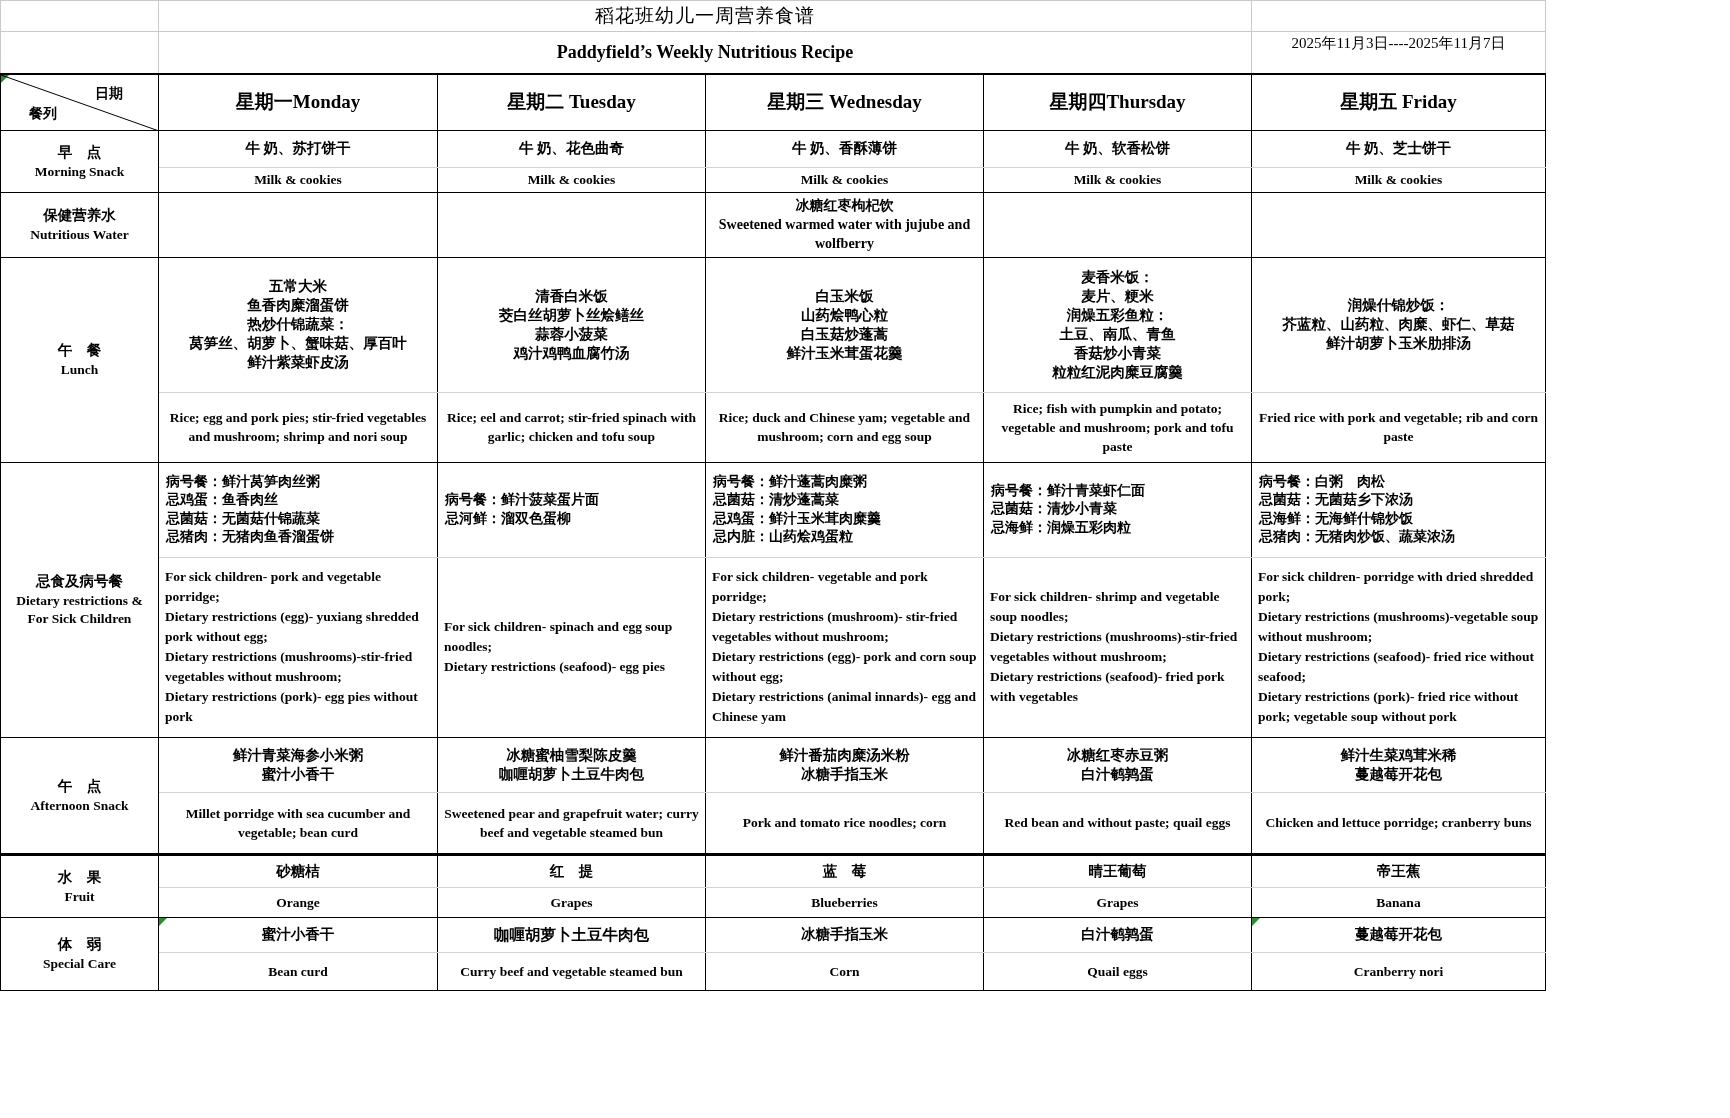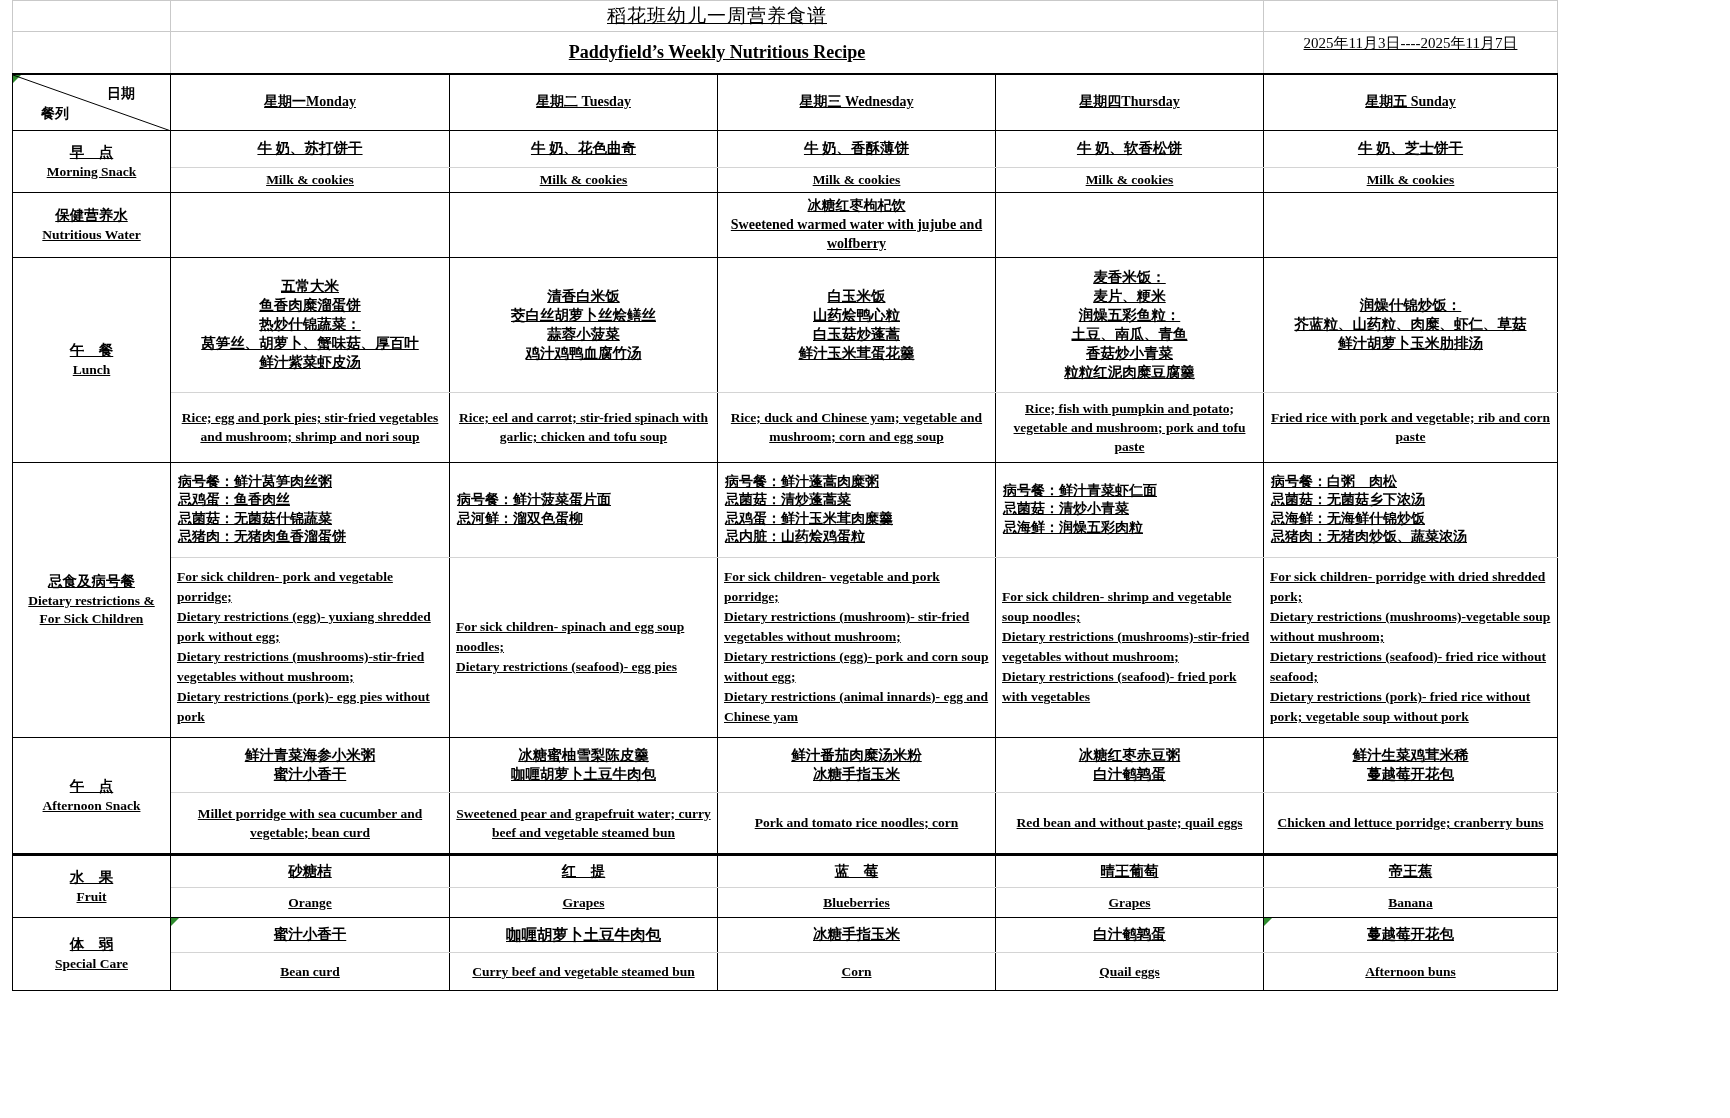--- a/index.html
+++ b/index.html
@@ -1,18 +1,18 @@
 <!DOCTYPE html>
 <html><head>
 <meta charset="utf-8">
 <style>
   html,body{margin:0;padding:0;background:#ffffff;}
   .page{position:relative;width:1730px;height:1118px;background:#ffffff;
         font-family:"Liberation Serif","DejaVu Serif",serif;color:#000;}
-  table.menu{border-collapse:collapse;table-layout:fixed;width:1545px;position:absolute;left:12px;top:0;text-decoration:underline;}
+  table.menu{border-collapse:collapse;table-layout:fixed;width:1545px;position:absolute;left:0;top:0;}
   td{overflow:hidden;vertical-align:middle;text-align:center;padding:2px 6px;box-sizing:border-box;}
 
   
   tr.r-titleA td,tr.r-titleB td{border:1px solid #c9c9c9;}
   
   tr.black td{border:1.5px solid #000;}
   tr.r-hdr td{border:1.5px solid #000;border-top:2px solid #000;}
   
   tr.cnrow td{border:1.5px solid #000;border-bottom:1px solid #d4d4d4;}
   tr.enrow td{border:1.5px solid #000;border-top:1px solid #d4d4d4;}
@@ -22,21 +22,21 @@
   tr.r-m-cn{height:37px;} tr.r-m-en{height:25px;} tr.r-water{height:65px;}
   tr.r-l-cn{height:135px;} tr.r-l-en{height:70px;}
   tr.r-d-cn{height:95px;} tr.r-d-en{height:180px;}
   tr.r-a-cn{height:55px;} tr.r-a-en{height:62px;}
   tr.r-f-cn{height:33px;} tr.r-f-en{height:30px;}
   tr.r-s-cn{height:35px;} tr.r-s-en{height:38px;}
 
   .t-cn{font-size:19px;font-weight:normal;letter-spacing:1px;}
   .t-en{font-size:18px;font-weight:bold;}
   .t-date{font-size:15px;vertical-align:bottom;padding-bottom:20px;}
-  .dayhdr{font-size:14px;font-weight:bold;}
+  .dayhdr{font-size:19px;font-weight:bold;}
 
   td.lbl{font-weight:bold;}
   .lcn{font-size:14.5px;font-weight:bold;line-height:21px;}
   .len{font-size:13.5px;font-weight:bold;line-height:18px;}
 
   .ccn{font-size:14.5px;font-weight:bold;white-space:pre-line;line-height:19px;}
   .cen{font-size:13.5px;font-weight:bold;white-space:pre-line;line-height:19px;}
   td.dietcn{text-align:left;padding-left:7px;}
   td.dietcn .ccn{white-space:pre-line;line-height:18.5px;font-size:14px;}
   td.dieten{text-align:left;padding:8px 6px;}
@@ -82,21 +82,21 @@
       <svg width="158" height="56" style="position:absolute;left:0;top:0;">
         <line x1="0" y1="0" x2="158" y2="56" stroke="#000" stroke-width="1"></line>
       </svg>
       <span class="diag-top">日期</span>
       <span class="diag-bottom">餐列</span>
     </td>
     <td class="dayhdr">星期一Monday</td>
     <td class="dayhdr">星期二 Tuesday</td>
     <td class="dayhdr">星期三  Wednesday</td>
     <td class="dayhdr">星期四Thursday</td>
-    <td class="dayhdr">星期五 Sunday</td>
+    <td class="dayhdr">星期五 Friday</td>
   </tr>
 
   <tr class="cnrow r-m-cn">
     <td class="lbl black" rowspan="2" style="border:1.5px solid #000;">
       <div class="lcn">早　点</div>
       <div class="len">Morning Snack</div>
     </td>
     <td>
             <div class="ccn">牛 奶、苏打饼干</div>
           </td>
@@ -386,18 +386,18 @@
     <td>
             <div class="cen">Curry beef and vegetable steamed bun</div>
           </td>
     <td>
             <div class="cen">Corn</div>
           </td>
     <td>
             <div class="cen">Quail eggs</div>
           </td>
     <td>
-            <div class="cen">Afternoon buns</div>
+            <div class="cen">Cranberry nori</div>
           </td>
   </tr>
 </tbody>
     </table>
 </div>
 
 </body></html>

